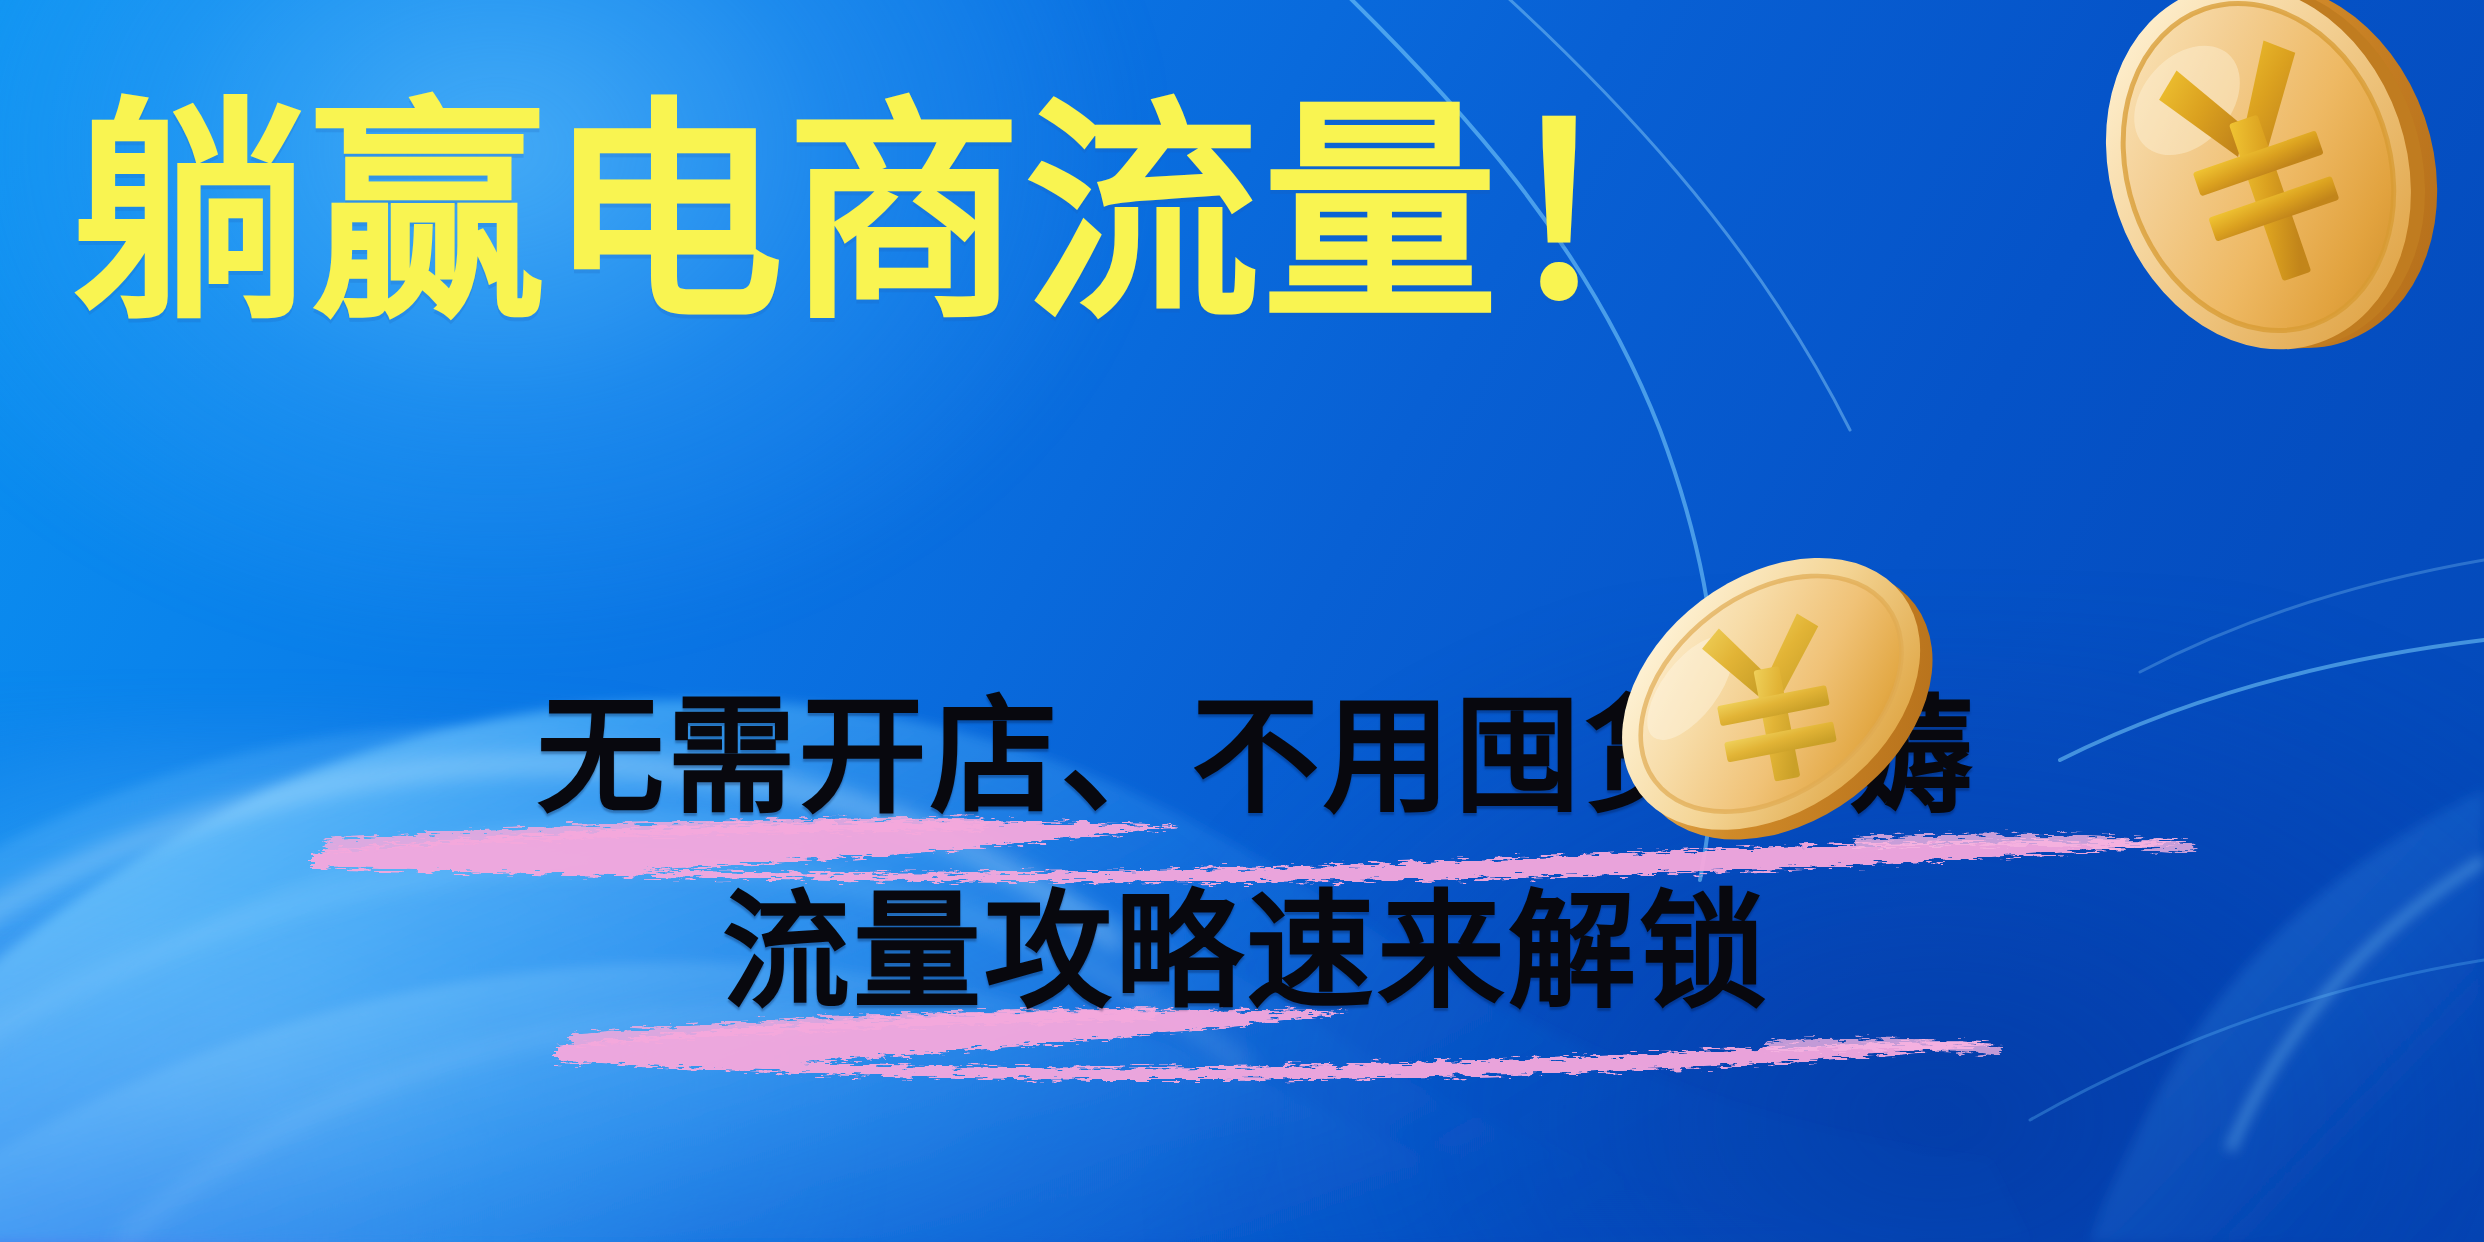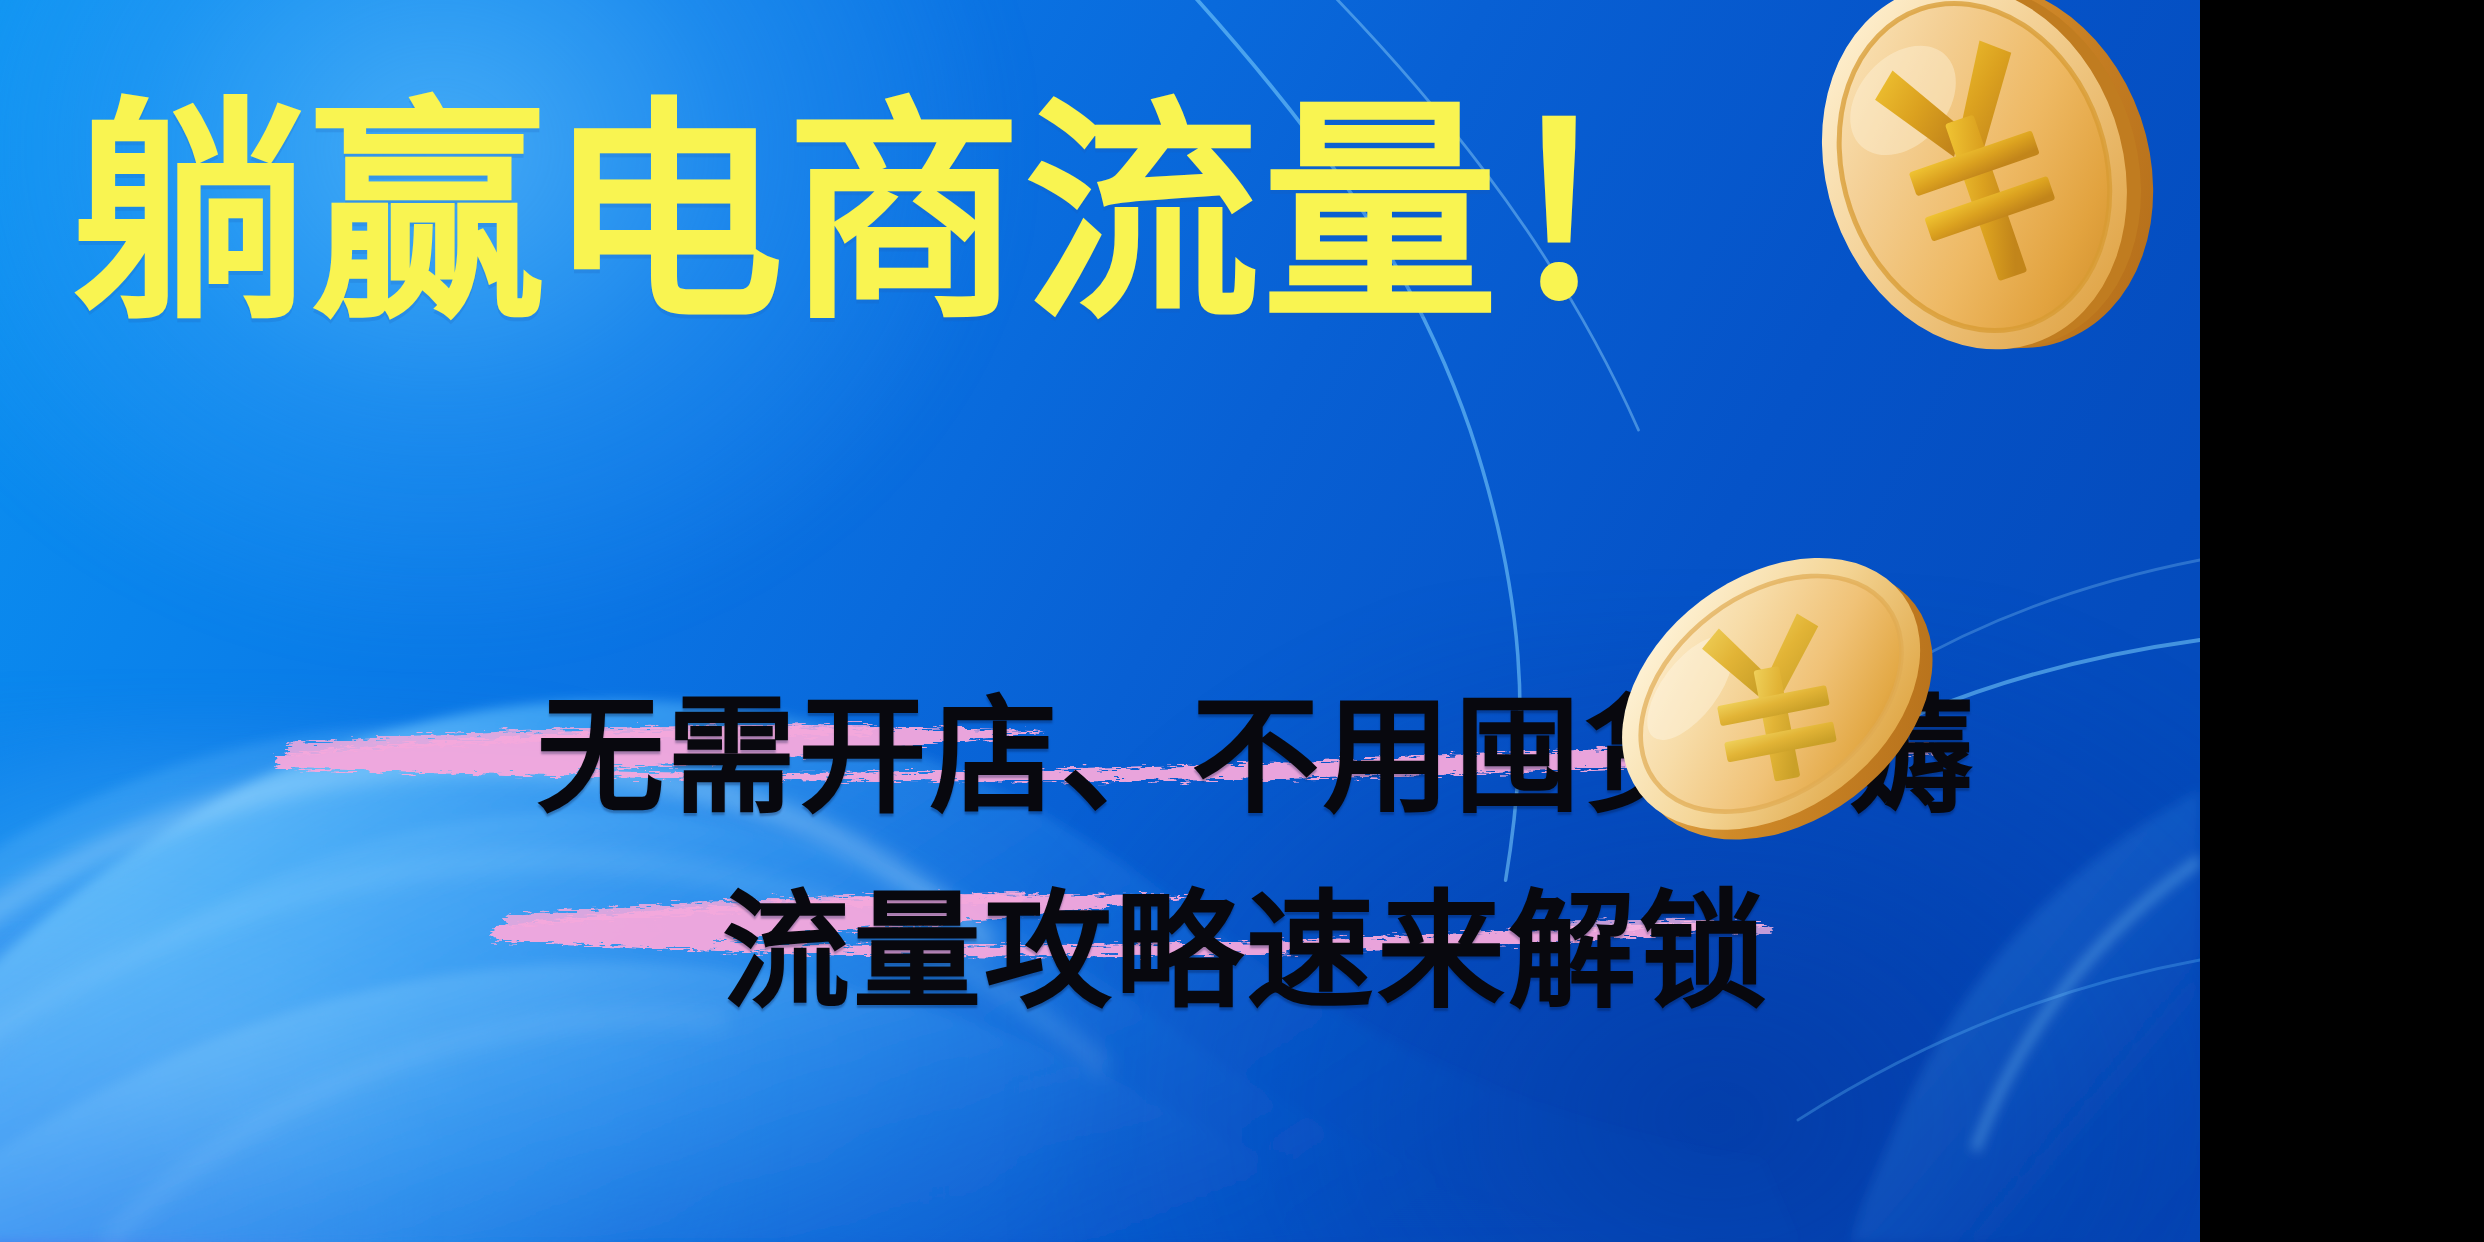--- a/index.html
+++ b/index.html
@@ -3,21 +3,21 @@
 <meta charset="utf-8">
 <title>躺赢电商流量</title>
 <style>
   html, body {
     margin: 0;
     padding: 0;
     background: #000;
   }
   .banner {
     position: relative;
-    width: 2200px;
+    width: 2484px;
     height: 1242px;
     overflow: hidden;
     font-family: "Liberation Sans", "DejaVu Sans", sans-serif;
     background: #0a6fe0;
     isolation: isolate;
   }
 
   
   .bg-base {
     position: absolute;

